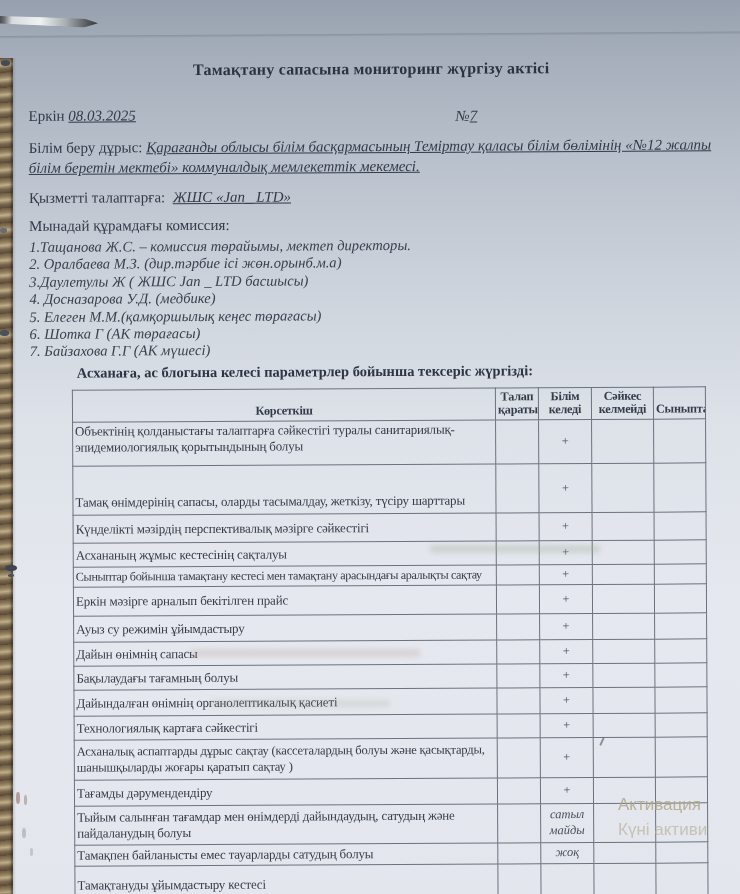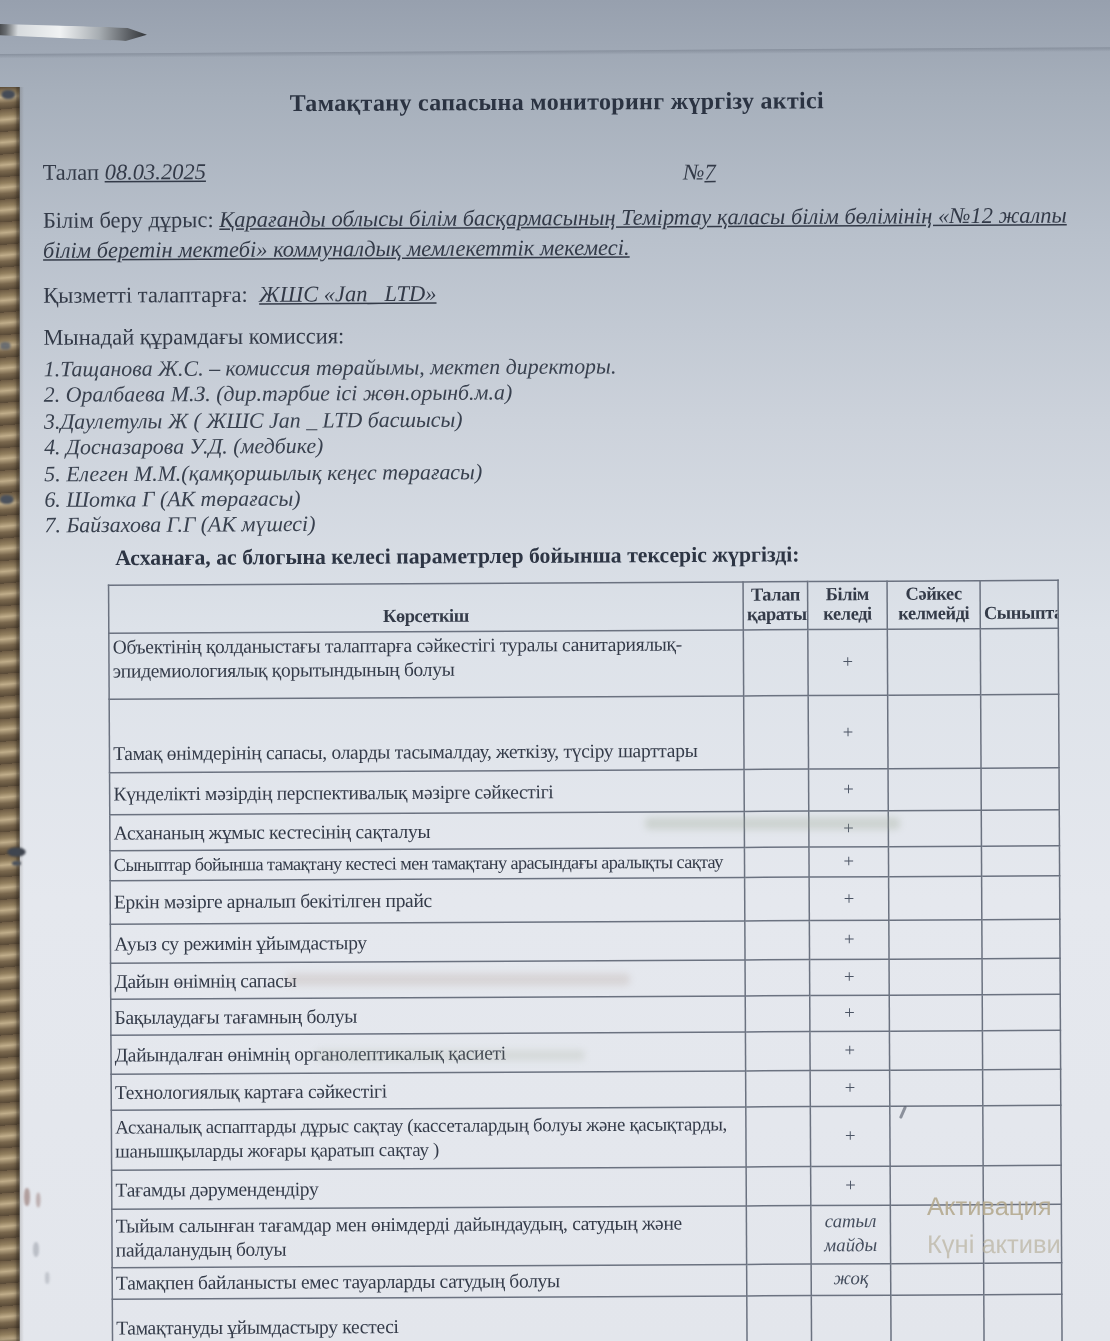--- a/index.html
+++ b/index.html
@@ -92,21 +92,21 @@
   <div class="wood"></div>
   <div class="paper-edge"></div>
   <div class="top-edge"></div>
   <div class="pen"></div>
 
   <div class="doc">
 
     <div class="abs title">Тамақтану сапасына мониторинг жүргізу актісі</div>
 
     <div class="abs dateline">
-      <span>Талап</span>
+      <span>Еркін</span>
       <span class="dt-val">08.03.2025</span>
     </div>
     <div class="abs docnum"><span>№</span><u>7</u></div>
 
     <div class="abs org">
       <span>Білім беру дұрыс:</span>
       <span class="fill">Қарағанды облысы білім басқармасының Теміртау қаласы білім бөлімінің «№12 жалпы білім беретін мектебі»  коммуналдық мемлекеттік мекемесі.</span>
     </div>
 
     <div class="abs provider">

